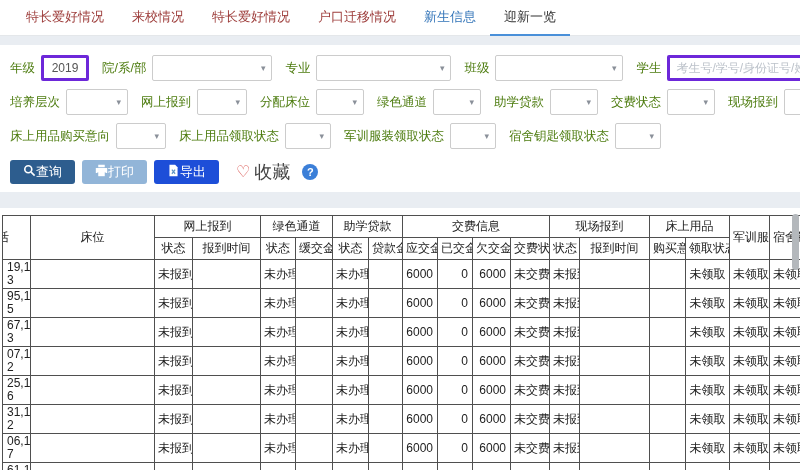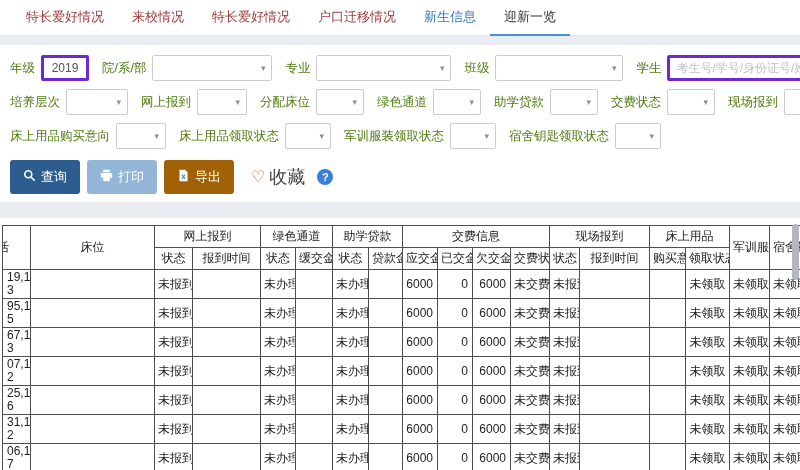--- a/index.html
+++ b/index.html
@@ -30,26 +30,26 @@
   .student { width:164px; }
   .selectbox { height:26px; border:1px solid #ccc; border-radius:2px; background:#fff;
     display:inline-flex; align-items:center; justify-content:flex-end; padding-right:6px;
     cursor:pointer; position:relative; }
   .caret { font-size:9px; color:#8a9099; line-height:1; }
   .w120{width:120px}.w135{width:135px}.w128{width:128px}
   .w62{width:62px}.w48{width:48px}.w50{width:50px}.w46{width:46px}
 
   
   .toolbar { display:flex; align-items:center; margin-top:11px; }
-  .btn { height:34px; border:none; border-radius:3px; color:#fff; font-size:13px;
-    display:inline-flex; align-items:center; gap:5px; padding:0 13px; margin-right:7px;
+  .btn { height:24px; border:none; border-radius:3px; color:#fff; font-size:13px;
+    display:inline-flex; align-items:center; padding:0 13px; margin-right:7px;
     cursor:pointer; font-family:inherit; }
   .btn-search { background:#2d5d8e; }
   .btn-print  { background:#92b5d8; }
-  .btn-export { background:#a16207; }
+  .btn-export { background:#1d4ed8; }
   .fav { display:inline-flex; align-items:center; gap:4px; margin-left:10px; cursor:pointer; }
   .heart { color:#d9534f; font-size:16px; line-height:1; }
   .fav-label { font-size:18px; color:#444; }
   .help { width:16px; height:16px; border-radius:50%; background:#3b7fd8; color:#fff;
     font-size:11px; font-weight:bold; display:inline-flex; align-items:center;
     justify-content:center; margin-left:12px; cursor:pointer; }
 
   
   .table-panel { background:#fff; position:relative; height:270px; overflow:hidden; }
   table { border-collapse:collapse; table-layout:fixed; width:807px; margin:7px 0 0 2px; }

